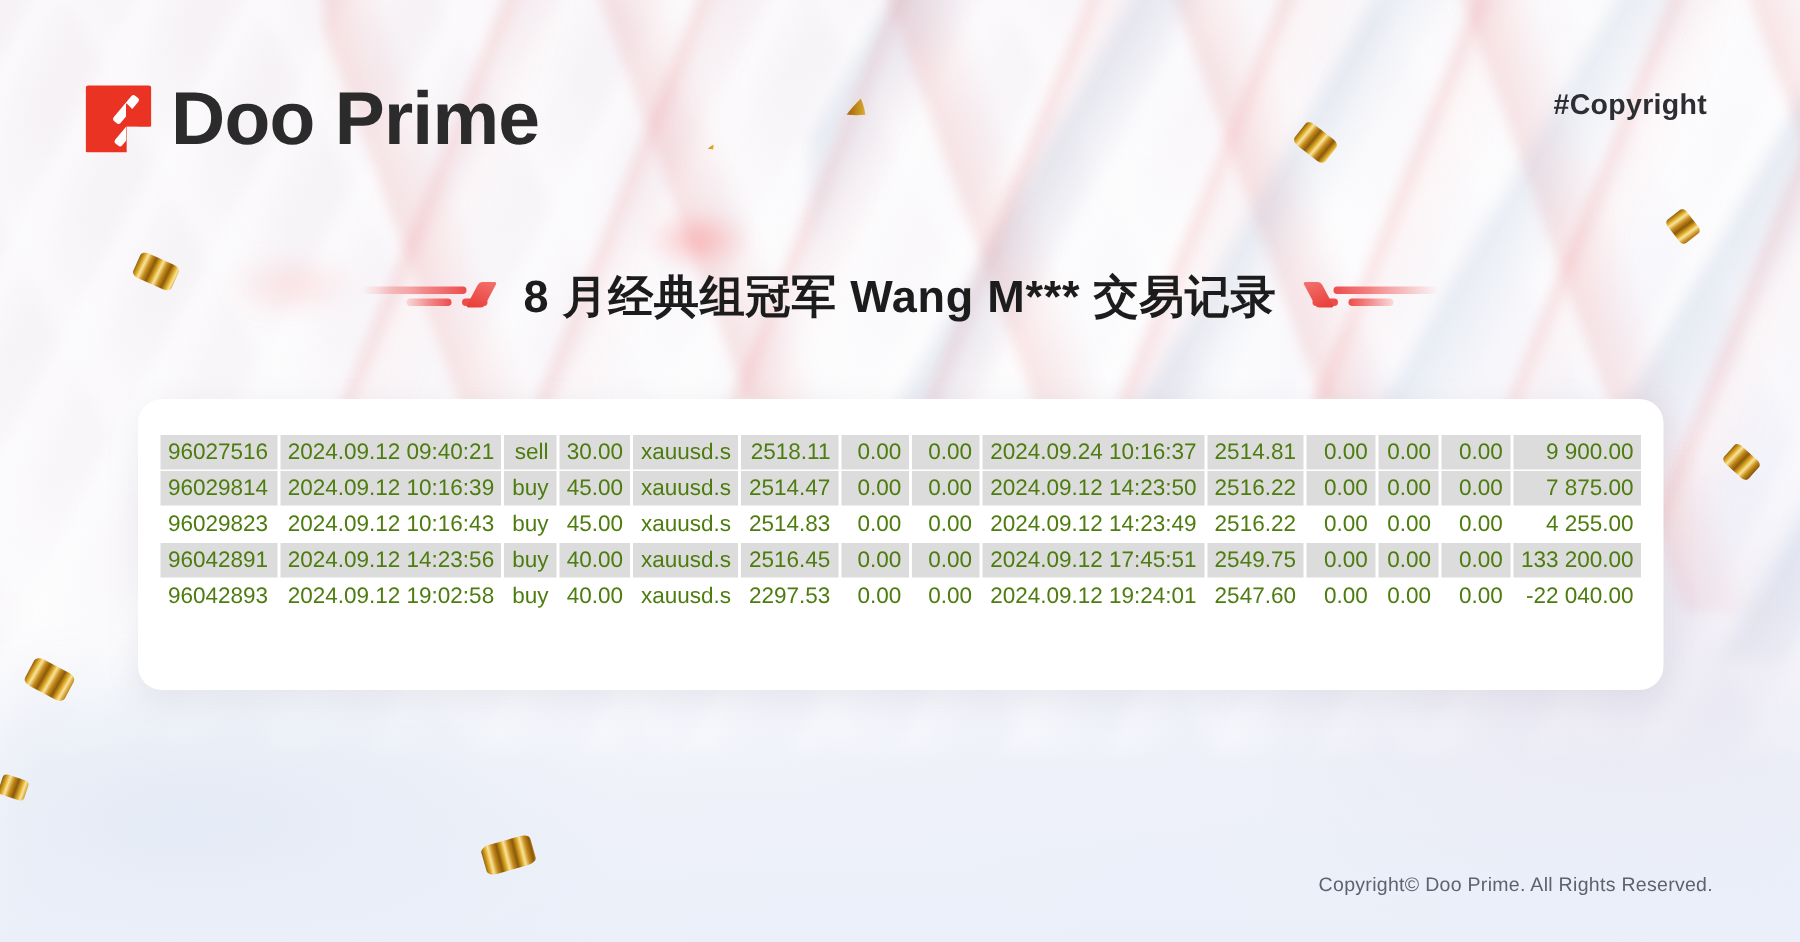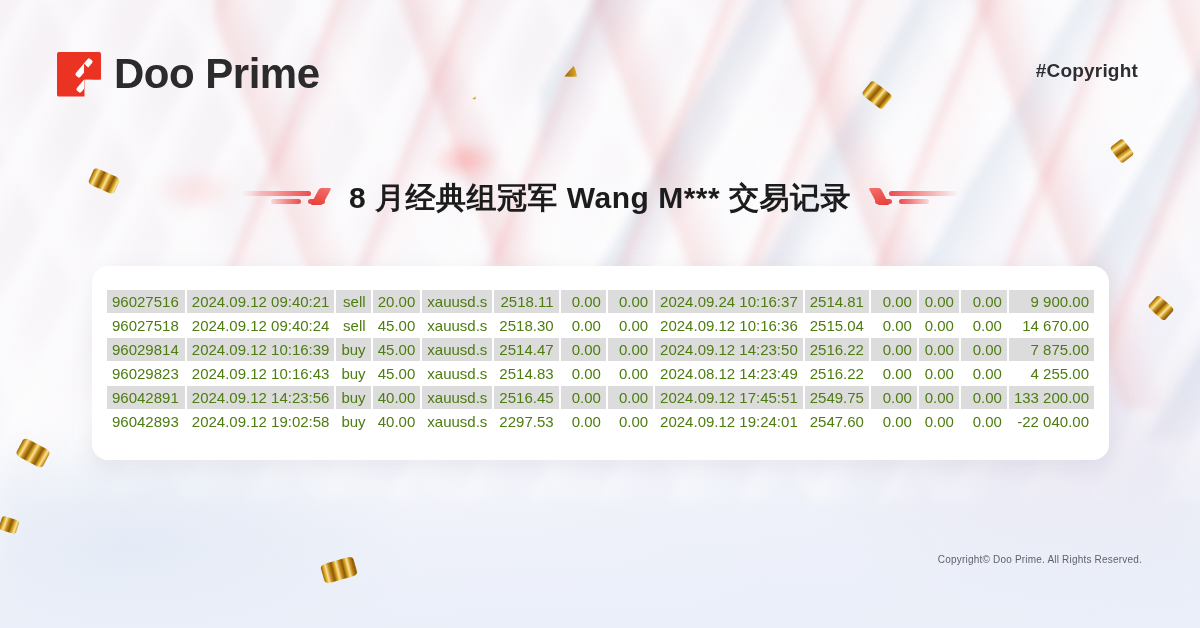--- a/index.html
+++ b/index.html
@@ -89,21 +89,21 @@
                clip-path: polygon(0 0, 100% 0, 100% 62%, 62% 62%, 62% 100%, 0 100%);
                border-radius:2px; }
   .logo-mark::after{
     content:""; position:absolute; right:-17px; bottom:-1px; width:34px; height:34px;
     background:#ea3323;
     clip-path: polygon(0 0, 100% 100%, 0 100%);
   }
   .logo-slash { position:absolute; background:#fff; border-radius:2px; }
   .slash-1 { width:6px; height:22px; top:5px; left:24px; transform:rotate(40deg); }
   .slash-2 { width:6px; height:22px; top:20px; left:25px; transform:rotate(40deg); }
-  .logo-text { font-size:42px; font-weight:bold; color:#2b2b2b; letter-spacing:-.5px;
+  .logo-text { font-size:50px; font-weight:bold; color:#2b2b2b; letter-spacing:-.5px;
                font-family:"Liberation Sans", sans-serif; }
 
   .hashtag { position:absolute; right:62px; top:60px; font-size:19px; font-weight:bold;
              color:#2d2d33; letter-spacing:.2px; }
 
   
   .title-row { position:absolute; left:0; right:0; top:178px;
                display:flex; align-items:center; justify-content:center; gap:24px; }
   .title-text { font-size:30px; font-weight:bold; color:#1c1c1c; letter-spacing:.5px;
                 white-space:nowrap; }
@@ -145,21 +145,21 @@
   .w-sl    { width:58px; }
   .w-tp    { width:58px; }
   .w-ctime { width:142px; }
   .w-cprice{ width:56px; }
   .w-comm  { width:60px; }
   .w-tax   { width:42px; }
   .w-swap  { width:60px; }
   .w-profit{ width:72px; }
 
   
-  .copyright { position:absolute; right:58px; top:554px; font-size:10px; color:#5c6270;
+  .copyright { position:absolute; right:58px; top:582px; font-size:13px; color:#5c6270;
                letter-spacing:.2px; }
 </style>
 </head>
 <body>
 
 <div class="stage">
 
   <div class="bg-layer">
     <div class="streaks"></div>
     <div class="streaks-red"></div>
@@ -255,47 +255,31 @@
     </span>
   </div>
 
   <div class="card">
     <table class="table">
       <tbody id="table-body">
           <tr class="alt">
             <td class="w-ticket c-num">96027516</td>
             <td class="w-time c-num">2024.09.12 09:40:21</td>
             <td class="w-type c-right">sell</td>
-            <td class="w-vol c-right">20.00</td>
+            <td class="w-vol c-right">30.00</td>
             <td class="w-sym c-ctr">xauusd.s</td>
             <td class="w-price c-right">2518.11</td>
             <td class="w-sl c-right">0.00</td>
             <td class="w-tp c-right">0.00</td>
             <td class="w-ctime c-num">2024.09.24 10:16:37</td>
             <td class="w-cprice c-right">2514.81</td>
             <td class="w-comm c-right">0.00</td>
             <td class="w-tax c-right">0.00</td>
             <td class="w-swap c-right">0.00</td>
             <td class="w-profit c-right">9 900.00</td>
-          </tr>
-          <tr>
-            <td class="w-ticket c-num">96027518</td>
-            <td class="w-time c-num">2024.09.12 09:40:24</td>
-            <td class="w-type c-right">sell</td>
-            <td class="w-vol c-right">45.00</td>
-            <td class="w-sym c-ctr">xauusd.s</td>
-            <td class="w-price c-right">2518.30</td>
-            <td class="w-sl c-right">0.00</td>
-            <td class="w-tp c-right">0.00</td>
-            <td class="w-ctime c-num">2024.09.12 10:16:36</td>
-            <td class="w-cprice c-right">2515.04</td>
-            <td class="w-comm c-right">0.00</td>
-            <td class="w-tax c-right">0.00</td>
-            <td class="w-swap c-right">0.00</td>
-            <td class="w-profit c-right">14 670.00</td>
           </tr>
           <tr class="alt">
             <td class="w-ticket c-num">96029814</td>
             <td class="w-time c-num">2024.09.12 10:16:39</td>
             <td class="w-type c-right">buy</td>
             <td class="w-vol c-right">45.00</td>
             <td class="w-sym c-ctr">xauusd.s</td>
             <td class="w-price c-right">2514.47</td>
             <td class="w-sl c-right">0.00</td>
             <td class="w-tp c-right">0.00</td>
@@ -308,21 +292,21 @@
           </tr>
           <tr>
             <td class="w-ticket c-num">96029823</td>
             <td class="w-time c-num">2024.09.12 10:16:43</td>
             <td class="w-type c-right">buy</td>
             <td class="w-vol c-right">45.00</td>
             <td class="w-sym c-ctr">xauusd.s</td>
             <td class="w-price c-right">2514.83</td>
             <td class="w-sl c-right">0.00</td>
             <td class="w-tp c-right">0.00</td>
-            <td class="w-ctime c-num">2024.08.12 14:23:49</td>
+            <td class="w-ctime c-num">2024.09.12 14:23:49</td>
             <td class="w-cprice c-right">2516.22</td>
             <td class="w-comm c-right">0.00</td>
             <td class="w-tax c-right">0.00</td>
             <td class="w-swap c-right">0.00</td>
             <td class="w-profit c-right">4 255.00</td>
           </tr>
           <tr class="alt">
             <td class="w-ticket c-num">96042891</td>
             <td class="w-time c-num">2024.09.12 14:23:56</td>
             <td class="w-type c-right">buy</td>

